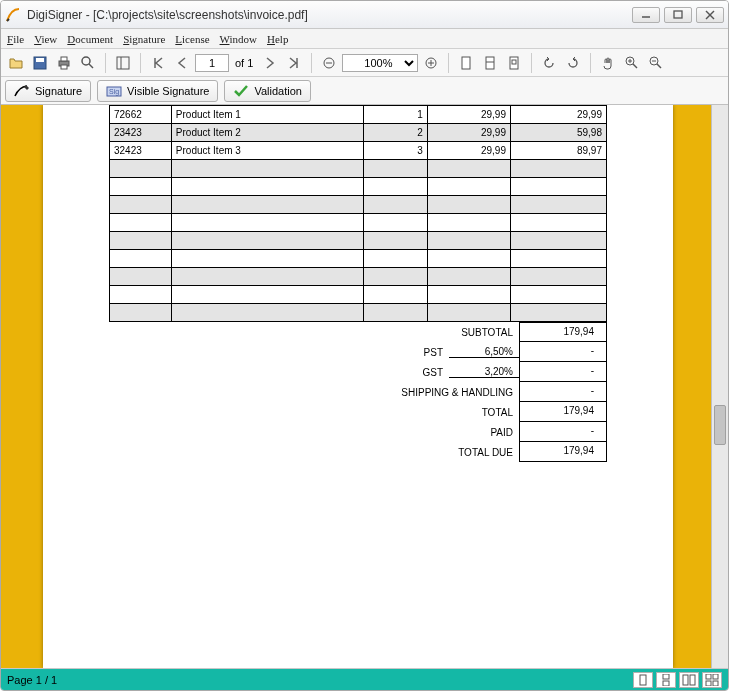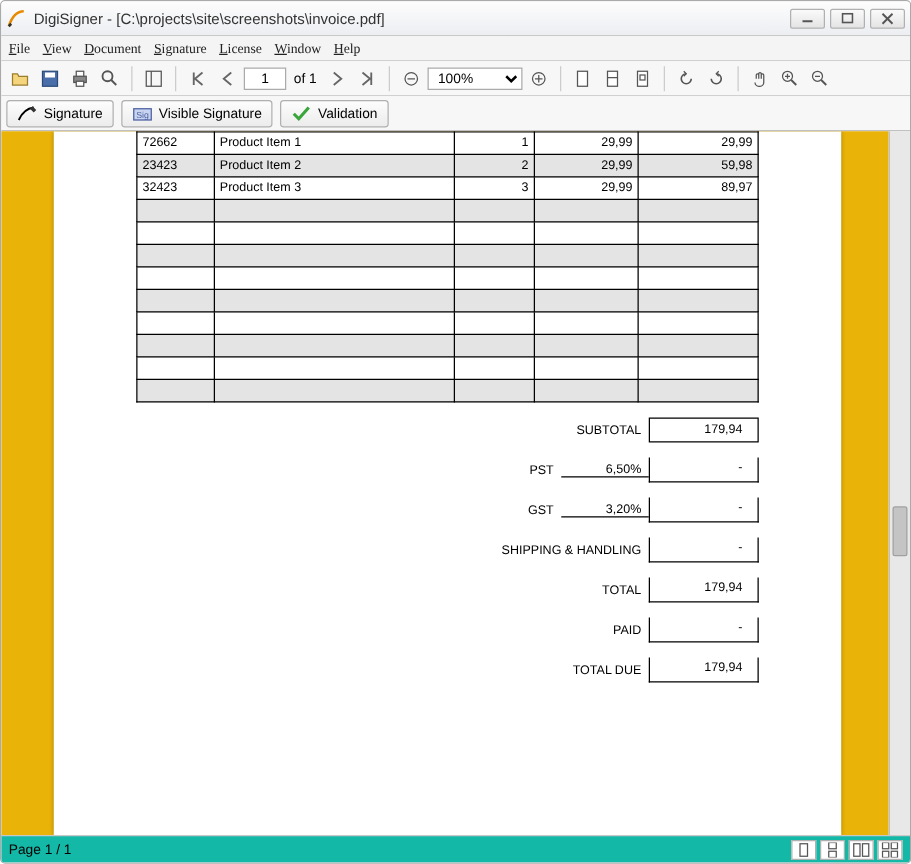--- a/index.html
+++ b/index.html
@@ -9,34 +9,34 @@
 .titlebar .title { flex: 1; font-size: 12px; color: #333; }
 .titlebar .winbtns { display: flex; gap: 4px; }
 .titlebar .winbtn { width: 28px; height: 16px; border: 1px solid #b0b0b0; border-radius: 2px; background: linear-gradient(#fafafa,#e4e4e4); display: flex; align-items: center; justify-content: center; cursor: pointer; }
 .menubar { height: 20px; background: #f4f4f4; border-bottom: 1px solid #d0d0d0; display: flex; align-items: center; padding: 0 6px; gap: 10px; }
 .menubar span { cursor: pointer; color: #222; font-family: Liberation Serif, serif; }
 .menubar span u { text-decoration: underline; }
 .toolbar1 { height: 28px; border-bottom: 1px solid #d0d0d0; display: flex; align-items: center; padding: 0 4px; gap: 2px; background: #f7f7f7; }
 .sep { width: 1px; height: 20px; background: #ccc; margin: 0 4px; }
 .tbtn { width: 22px; height: 22px; display: flex; align-items: center; justify-content: center; cursor: pointer; border-radius: 2px; }
 .page-input { width: 34px; height: 18px; border: 1px solid #aaa; font-size: 11px; text-align: center; background: #fff; }
-.zoom-select { width: 76px; height: 18px; border: 1px solid #aaa; font-size: 11px; background: #fff; padding-left: 3px; }
+.zoom-select { width: 76px; height: 18px; border: 1px solid #aaa; font-size: 11px; background: #fff; padding-left: 17px; }
 .of-label { padding: 0 4px; }
 .toolbar2 { height: 28px; border-bottom: 1px solid #c0c0c0; display: flex; align-items: center; padding: 2px 4px; gap: 6px; background: #f7f7f7; }
 .bigbtn { height: 22px; border: 1px solid #b0b0b0; border-radius: 3px; background: linear-gradient(#fdfdfd,#ececec); display: flex; align-items: center; padding: 0 8px; gap: 5px; cursor: pointer; font-size: 11px; }
 .workspace { position: relative; height: 563px; display: flex; }
 .doc-scroll { flex: 1; background: #eab308; position: relative; overflow: hidden; }
 .paper { position: absolute; left: 42px; top: 0; width: 630px; height: 563px; background: #fff; box-shadow: 0 0 4px rgba(0,0,0,.4); }
 .doc-content { padding: 0 66px; }
 .inv-table { width: 100%; border-collapse: collapse; font-size: 10px; }
 .inv-table td { border: 1px solid #000; height: 18px; padding: 2px 4px; }
 .inv-table .stripe td { background: #e4e4e4; }
 .inv-table td.num { text-align: right; }
 .summary { margin-top: 0; }
-.summary-row { display: flex; justify-content: flex-end; align-items: center; height: 20px; font-size: 10px; margin-top: 12px; }
+.summary-row { display: flex; justify-content: flex-end; align-items: center; height: 20px; font-size: 10px; }
 .summary-row .lbl { text-align: right; padding-right: 6px; }
 .summary-row .pct { width: 70px; text-align: right; padding-right: 6px; border-bottom: 1px solid #000; }
 .summary-row .val { width: 88px; text-align: right; padding-right: 12px; border: 1px solid #000; border-top: none; height: 20px; line-height: 18px; }
 .summary-row.first .val { border-top: 1px solid #000; }
 .summary-row.bold { font-weight: normal; }
 .vscroll { width: 17px; background: #e8e8e8; border-left: 1px solid #c0c0c0; position: relative; }
 .vscroll .thumb { position: absolute; left: 2px; right: 2px; top: 300px; height: 40px; background: #c4c4c4; border: 1px solid #a0a0a0; border-radius: 2px; }
 .statusbar { height: 22px; border-top: 1px solid #c8c8c8; background: #14b8a6; display: flex; align-items: center; padding: 0 6px; font-size: 11px; }
 .statusbar .spacer { flex: 1; }
 .viewbtn { width: 20px; height: 16px; border: 1px solid #b0b0b0; margin-left: 3px; background: #fff; display: flex; align-items: center; justify-content: center; cursor: pointer; }

